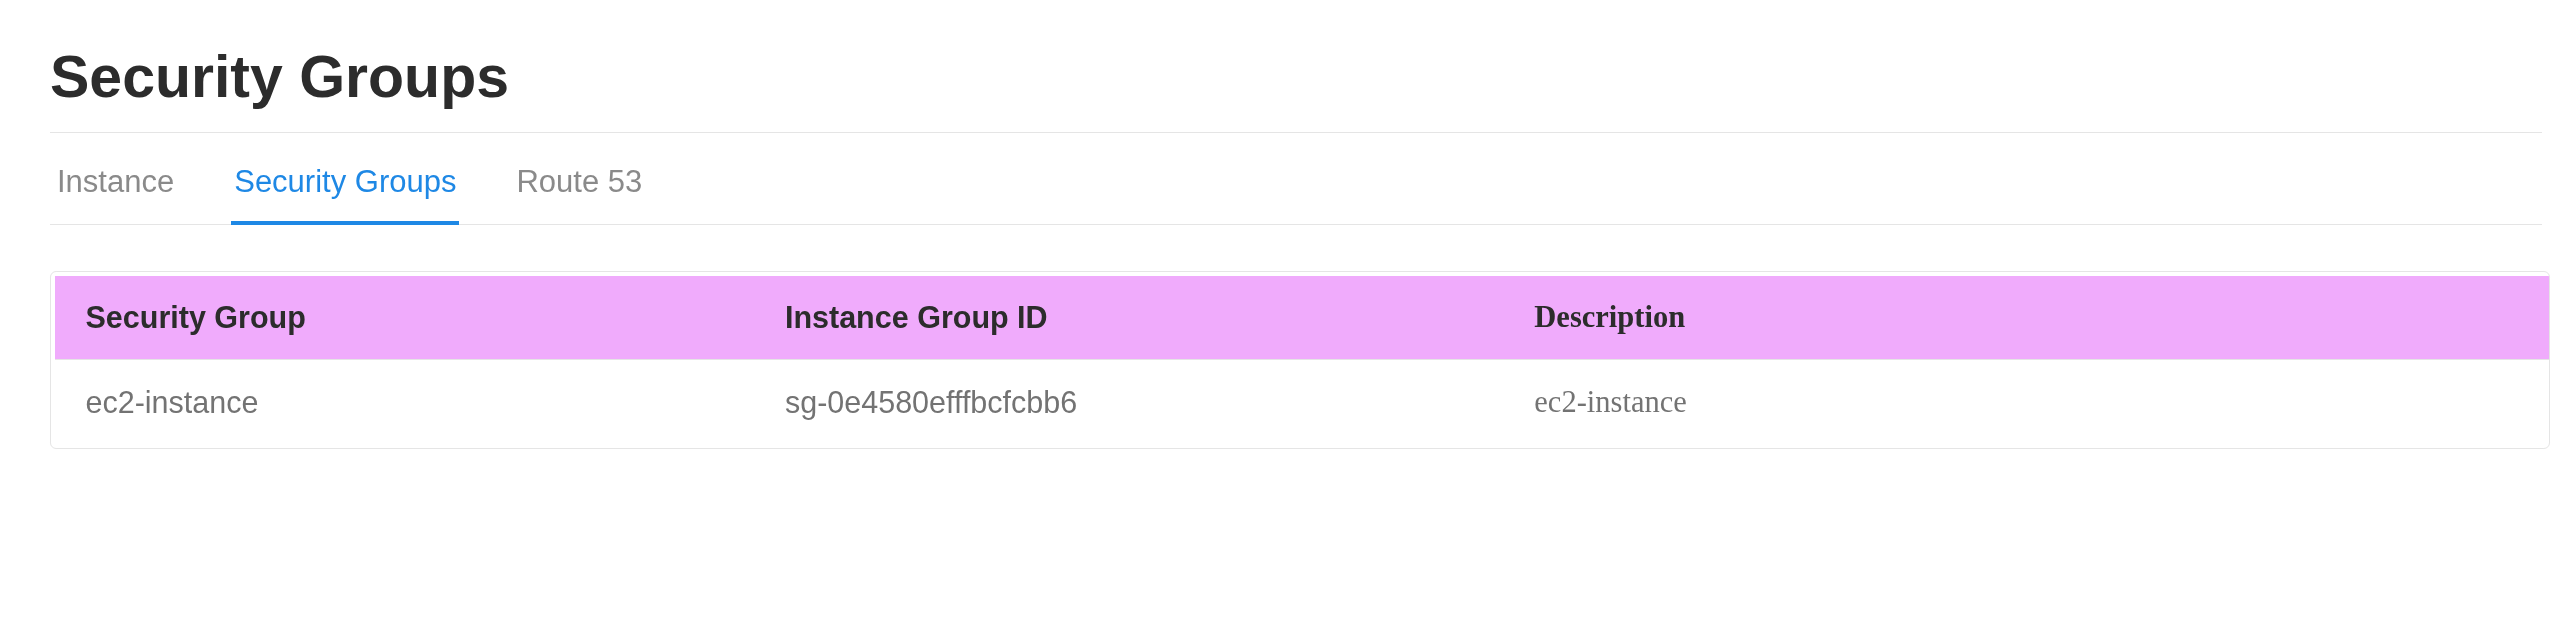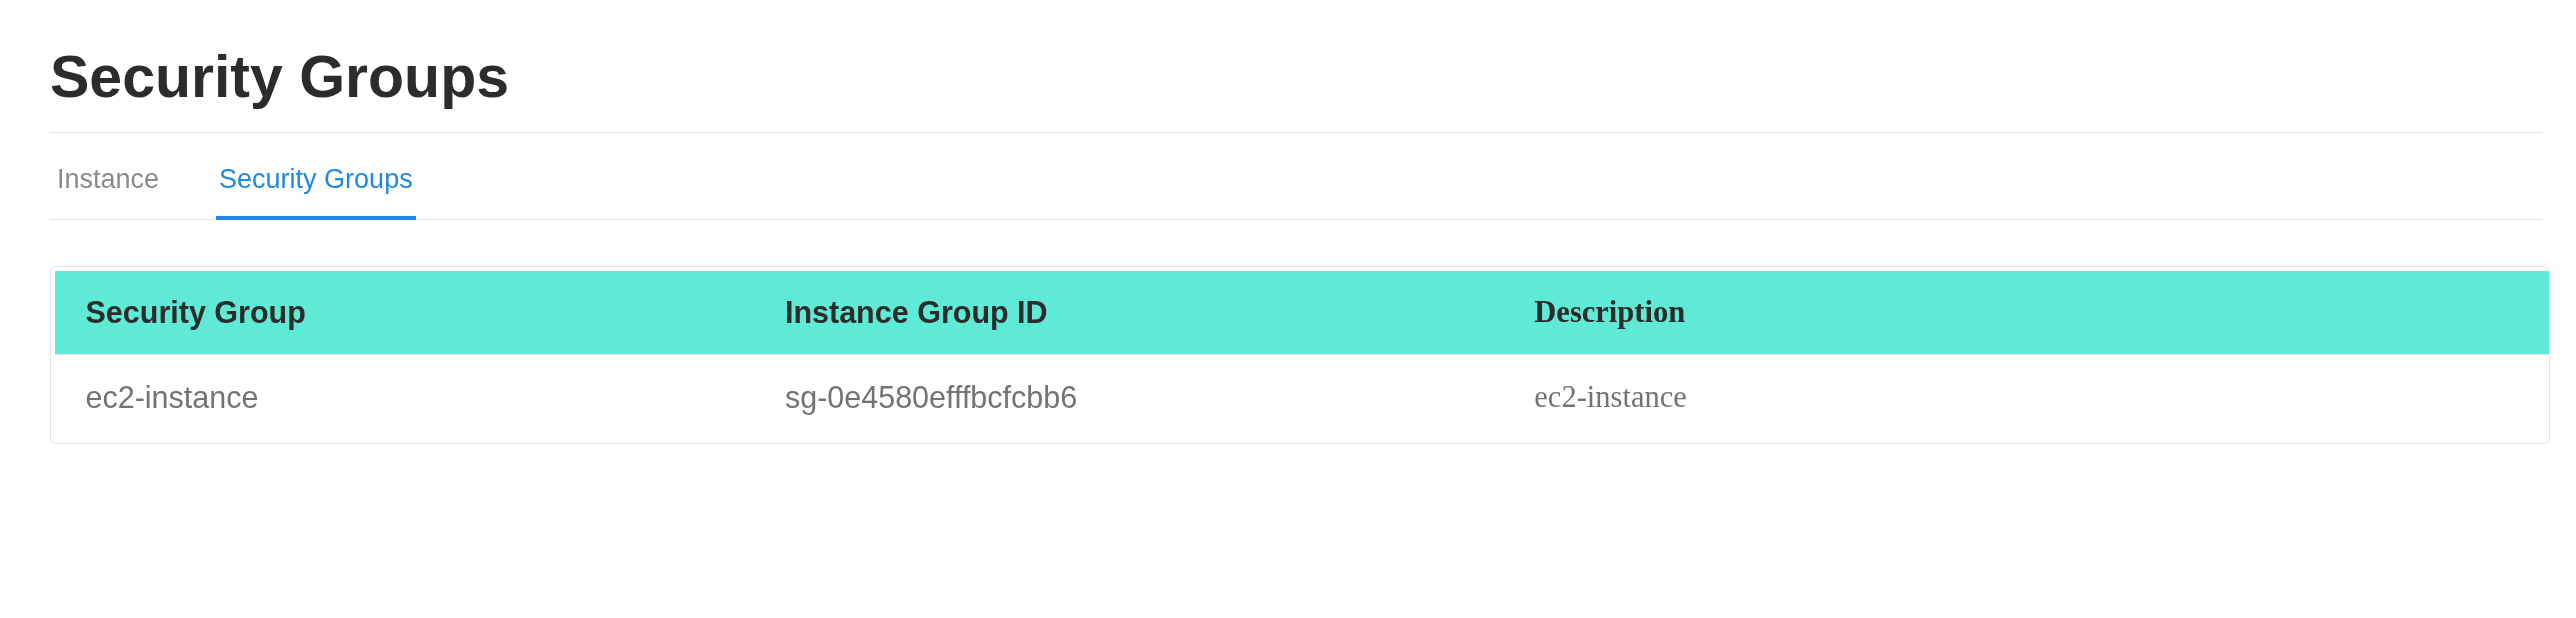--- a/index.html
+++ b/index.html
@@ -24,21 +24,21 @@
       border-bottom: 1.5px solid #e5e5e5;
       margin-bottom: 0;
     }
     .tabs {
       display: flex;
       gap: 46px;
       border-bottom: 1.5px solid #e5e5e5;
       margin-bottom: 46px;
     }
     .tab {
-      font-size: 27px;
+      font-size: 31px;
       color: #8a8a8a;
       padding: 23px 3px 21.3px 3px;
       cursor: pointer;
       border-bottom: 4.6px solid transparent;
       margin-bottom: -1.5px;
     }
     .tab.active {
       color: #1e88e5;
       border-bottom: 4.6px solid #1e88e5;
     }
@@ -46,21 +46,21 @@
       border: 1.5px solid #e5e5e5;
       border-radius: 6.1px;
       overflow: hidden;
       width: 100%;
     }
     table {
       width: 100%;
       border-collapse: collapse;
     }
     thead {
-      background: #5eead4;
+      background: #f0abfc;
     }
     th {
       text-align: left;
       font-size: 30.5px;
       font-weight: 700;
       color: #2c2c2c;
       padding: 24.4px 30.5px;
       border-bottom: 1.5px solid #e5e5e5;
     }
     td {
@@ -74,20 +74,21 @@
   </style>
 </head>
 <body>
 
 <h1 class="page-title">Security Groups</h1>
 <div class="divider-line"></div>
 
 <div class="tabs">
   <div class="tab">Instance</div>
   <div class="tab active">Security Groups</div>
+  <div class="tab">Route 53</div>
 </div>
 
 <div class="table-wrap">
   <table>
     <thead>
       <tr>
         <th>Security Group</th>
         <th>Instance Group ID</th>
         <th>Description</th>
       </tr>

